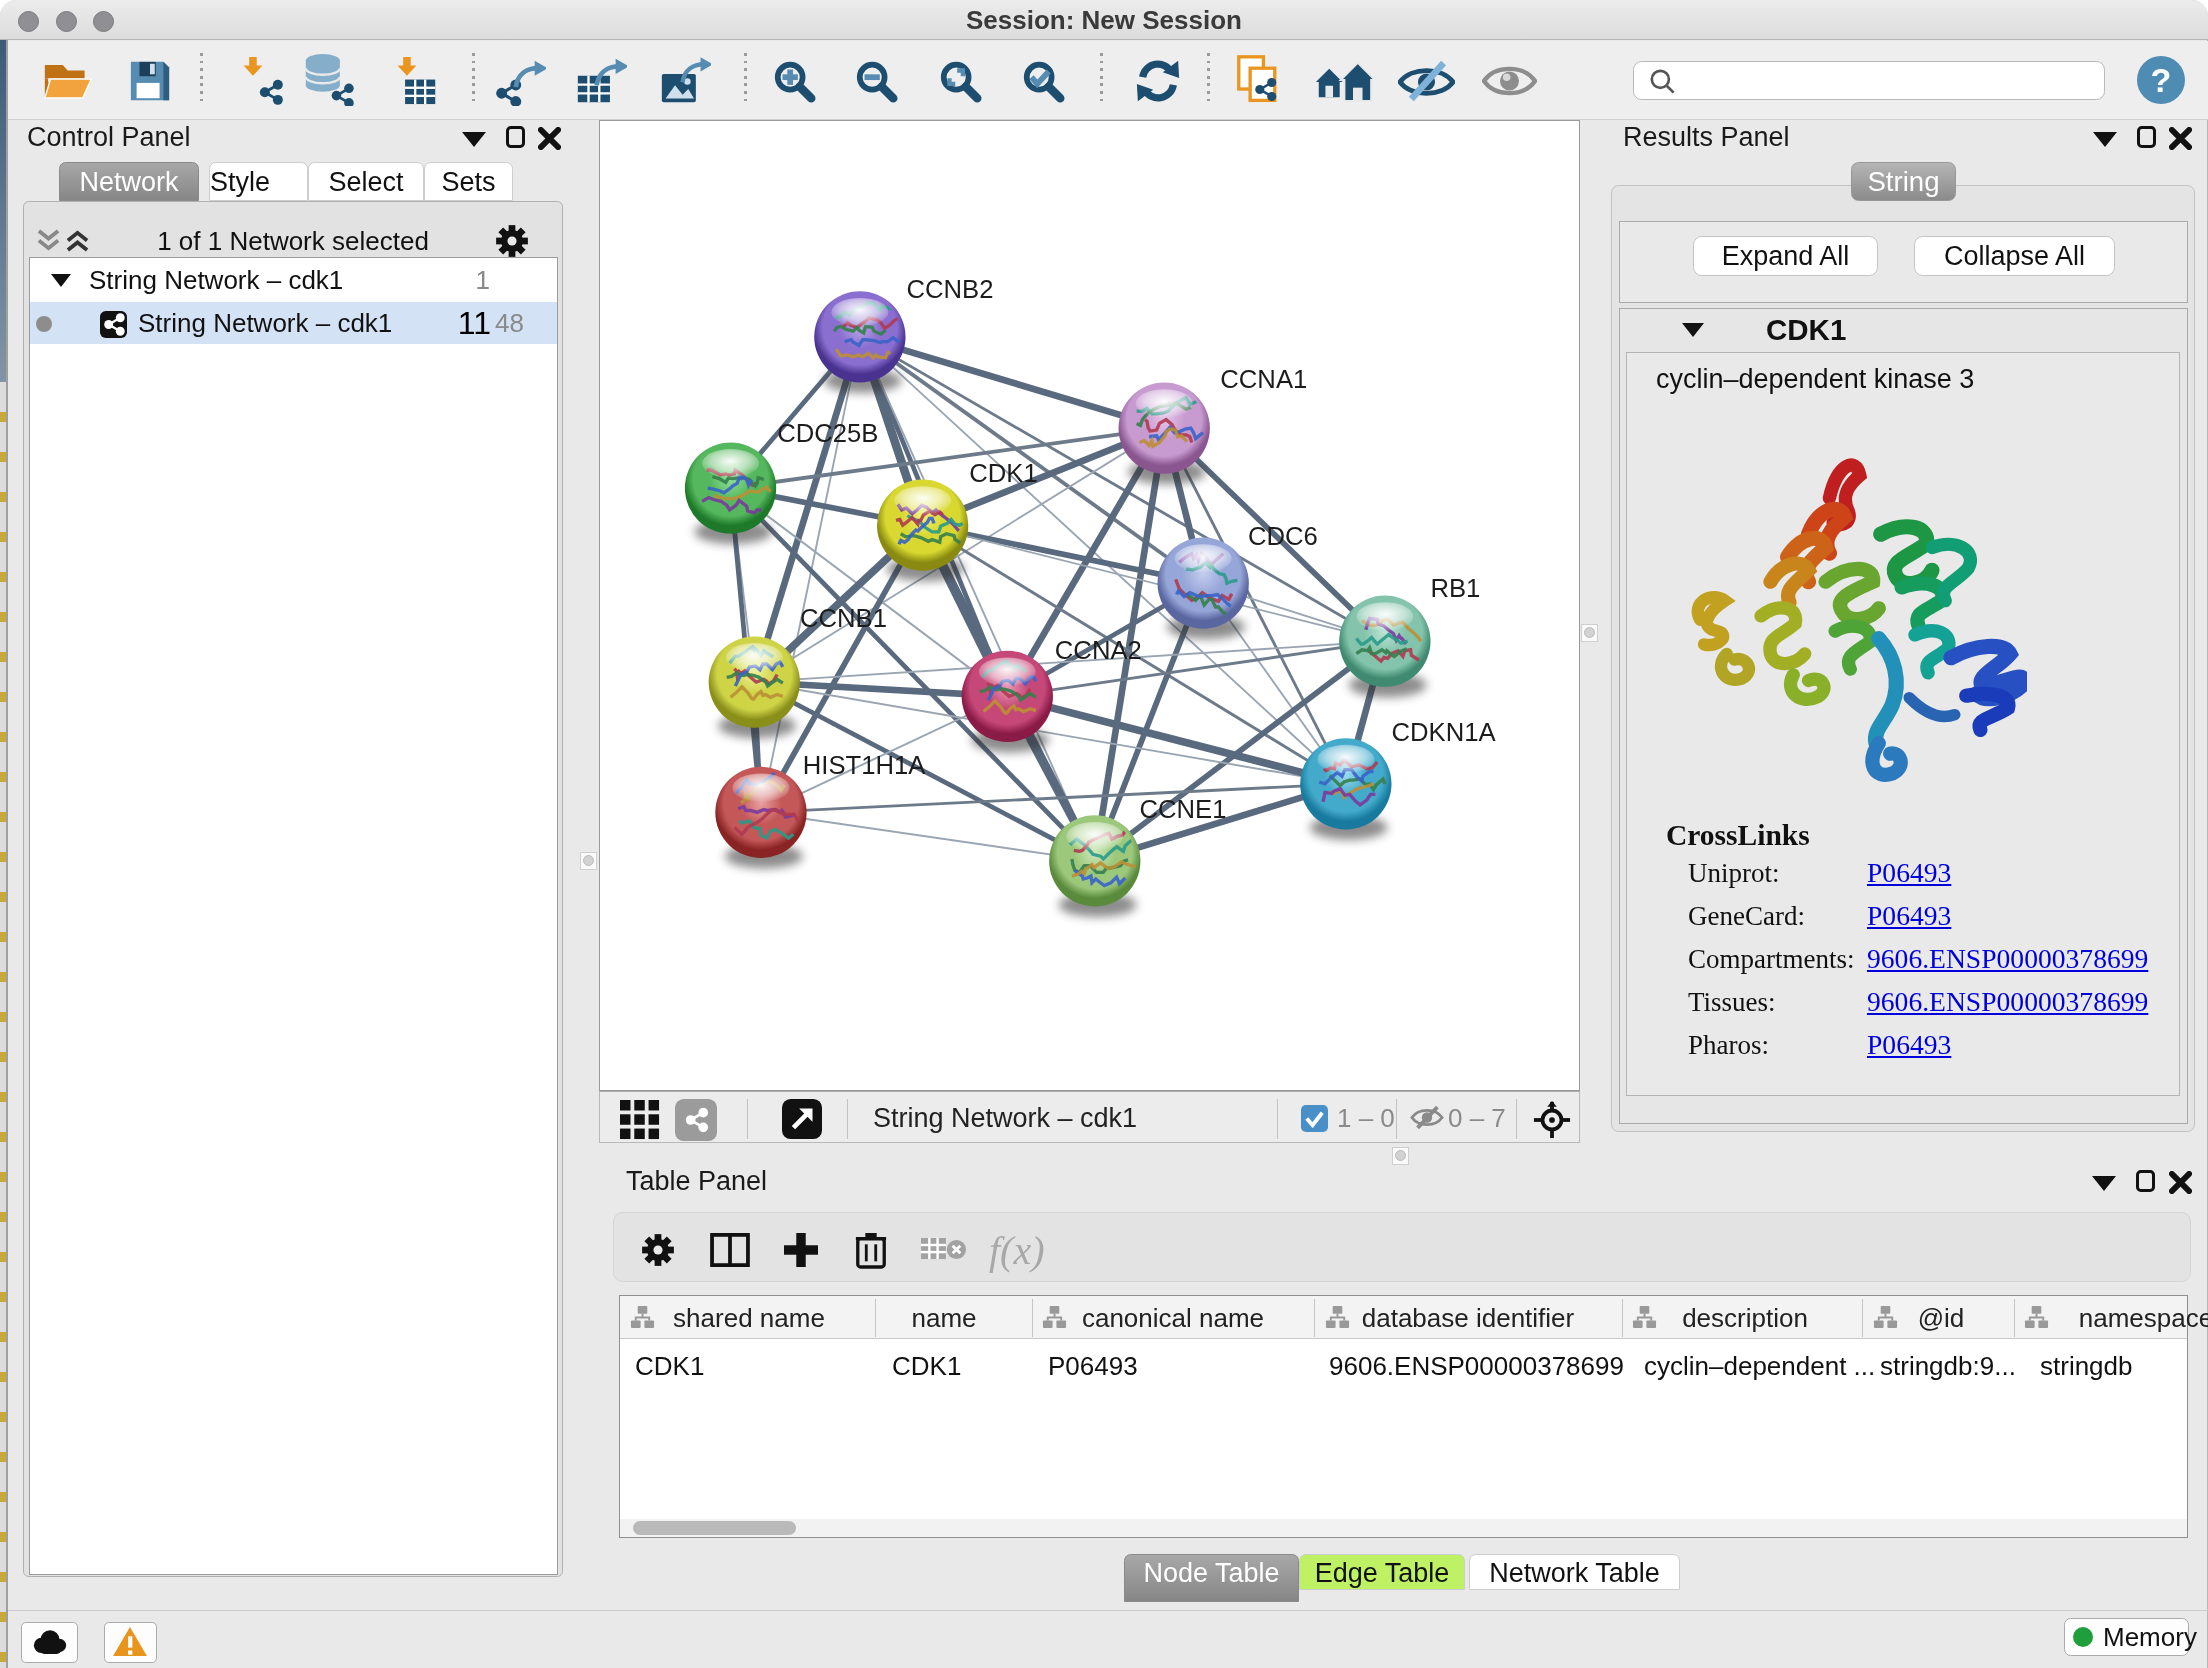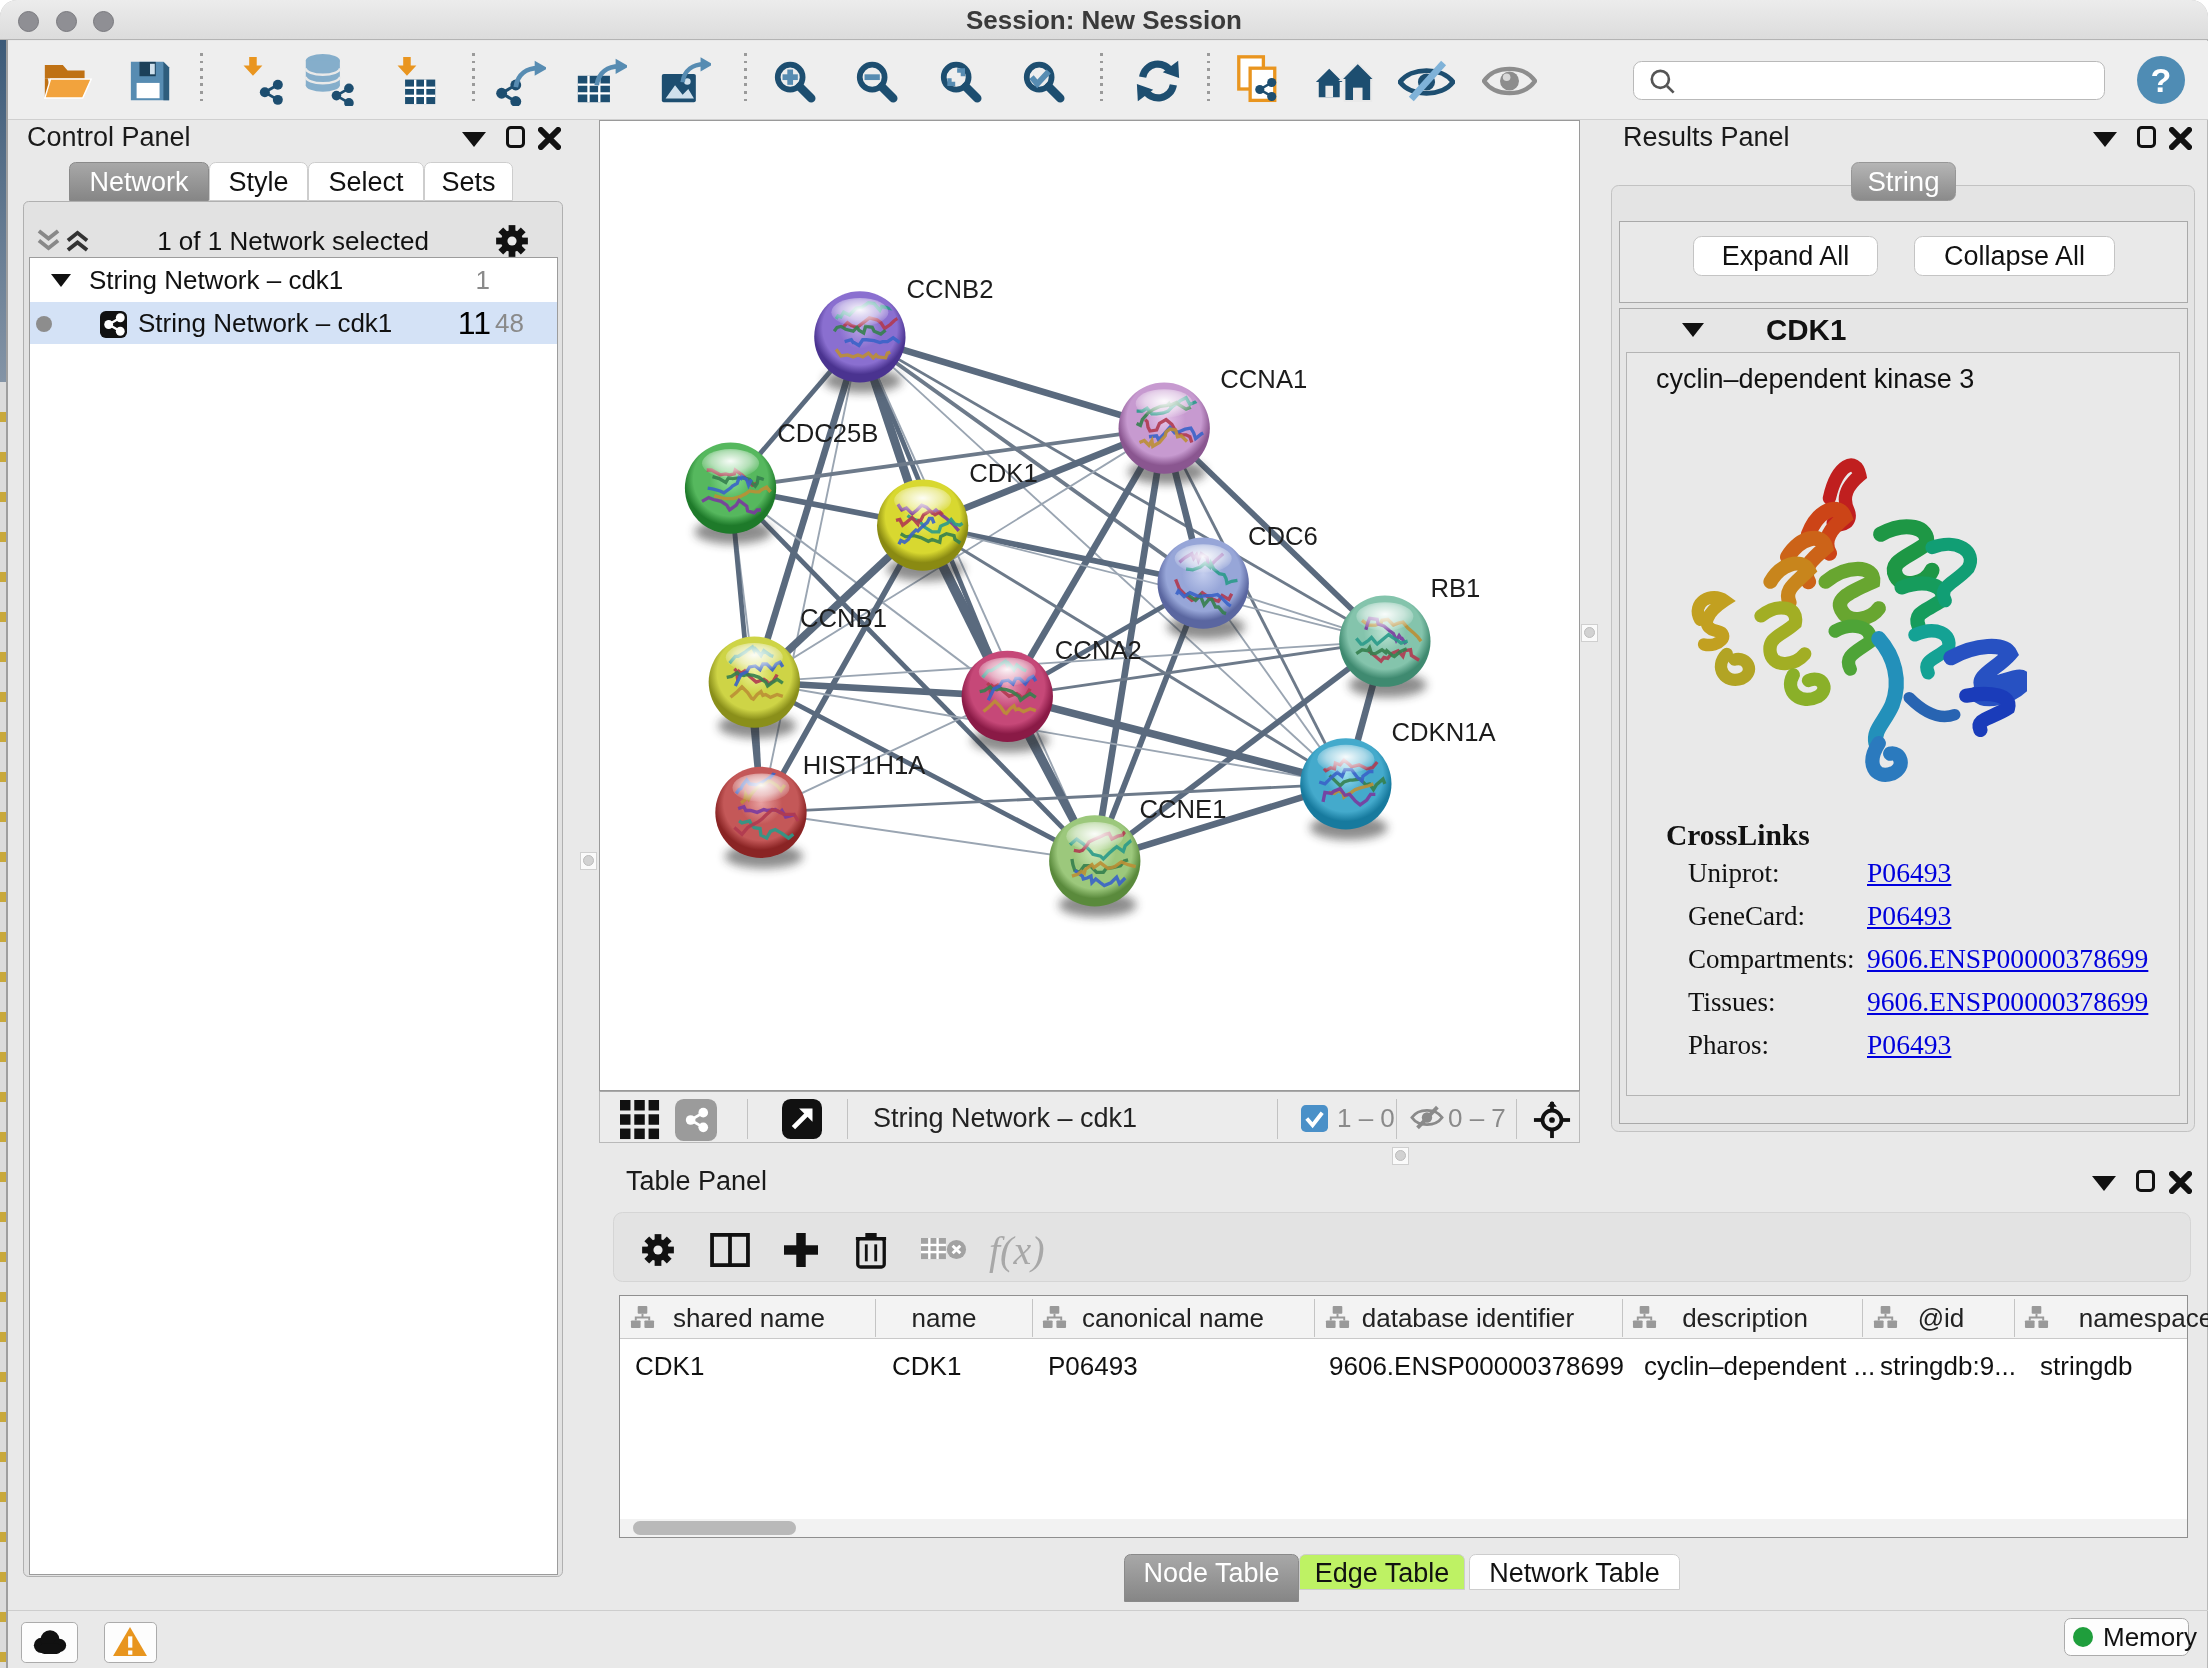--- a/index.html
+++ b/index.html
@@ -182,22 +182,22 @@
       <circle cx="13" cy="13" r="9" fill="none" stroke="#555" stroke-width="2.8"></circle>
       <line x1="20" y1="20" x2="27" y2="27" stroke="#555" stroke-width="2.8"></line>
     </svg></div>
 <div class="abs" style="left:2137px;top:56px;width:48px;height:48px;border-radius:50%;background:#4f8cb4;color:#fff;font-size:34px;font-weight:bold;text-align:center;line-height:48px">?</div>
 <div class="abs" style="left:27px;top:137px;font-size:27px;color:#1a1a1a;transform:translateY(-50%)">Control Panel</div>
 <div class="abs" style="left:462px;top:132px;width:0;height:0;border-left:12.4px solid transparent;border-right:12.4px solid transparent;border-top:15px solid #111"></div>
 <div class="abs" style="left:506px;top:126px;width:19px;height:22px;border:3.3px solid #111;border-radius:4.8px"></div>
 <div class="abs" style="left:538px;top:127px"><svg width="23" height="23" viewBox="0 0 24 24" style="">
       <path d="M3 3 L21 21 M21 3 L3 21" stroke="#111" stroke-width="6" stroke-linecap="round"></path>
     </svg></div>
-<div class="abs" style="left:69px;top:162px;width:140px;height:39px;background:linear-gradient(#a8a8a8,#868686);border:1px solid #8a8a8a;border-radius:6.7px 6.7px 0 0;color:#fff;font-size:27px;text-align:center;line-height:39px">Network</div>
-<div class="abs" style="left:209px;top:162px;width:99px;height:39px;background:#fff;border:1px solid #cdcdcd;border-radius:6.7px 6.7px 0 0;color:#111;font-size:27px;text-align:center;line-height:39px">Style</div>
+<div class="abs" style="left:59px;top:162px;width:140px;height:39px;background:linear-gradient(#a8a8a8,#868686);border:1px solid #8a8a8a;border-radius:6.7px 6.7px 0 0;color:#fff;font-size:27px;text-align:center;line-height:39px">Network</div>
+<div class="abs" style="left:209px;top:162px;width:99px;height:39px;background:#fff;border:1px solid #cdcdcd;border-radius:6.7px 6.7px 0 0;color:#111;font-size:27px;line-height:39px">Style</div>
 <div class="abs" style="left:308px;top:162px;width:116px;height:39px;background:#fff;border:1px solid #cdcdcd;border-radius:6.7px 6.7px 0 0;color:#111;font-size:27px;text-align:center;line-height:39px">Select</div>
 <div class="abs" style="left:424px;top:162px;width:89px;height:39px;background:#fff;border:1px solid #cdcdcd;border-radius:6.7px 6.7px 0 0;color:#111;font-size:27px;text-align:center;line-height:39px">Sets</div>
 <div class="abs" style="left:23px;top:201px;width:540px;height:1376px;background:#e2e2e2;border:1px solid #b0b0b0;border-radius:5.7px"></div>
 <div class="abs" style="left:36px;top:229px"><svg width="25" height="23" viewBox="0 0 26 24" style="">
       <g fill="none" stroke="#888" stroke-width="4">
         <path d="M3 2 l10 8 10-8 M3 12 l10 8 10-8"></path>
       </g>
     </svg></div>
 <div class="abs" style="left:65px;top:229px"><svg width="25" height="23" viewBox="0 0 26 24" style="">
       <g fill="none" stroke="#333" stroke-width="4">

